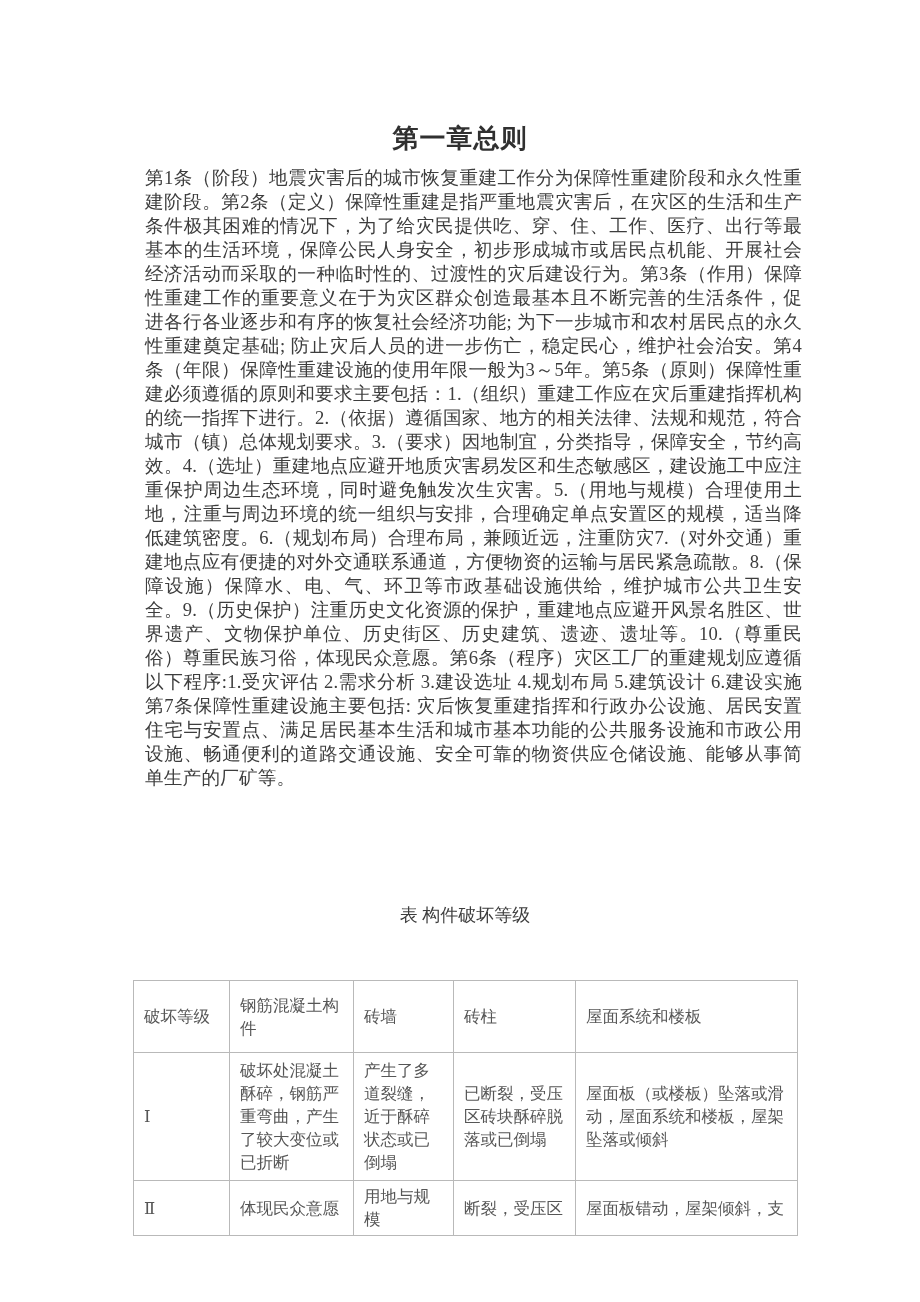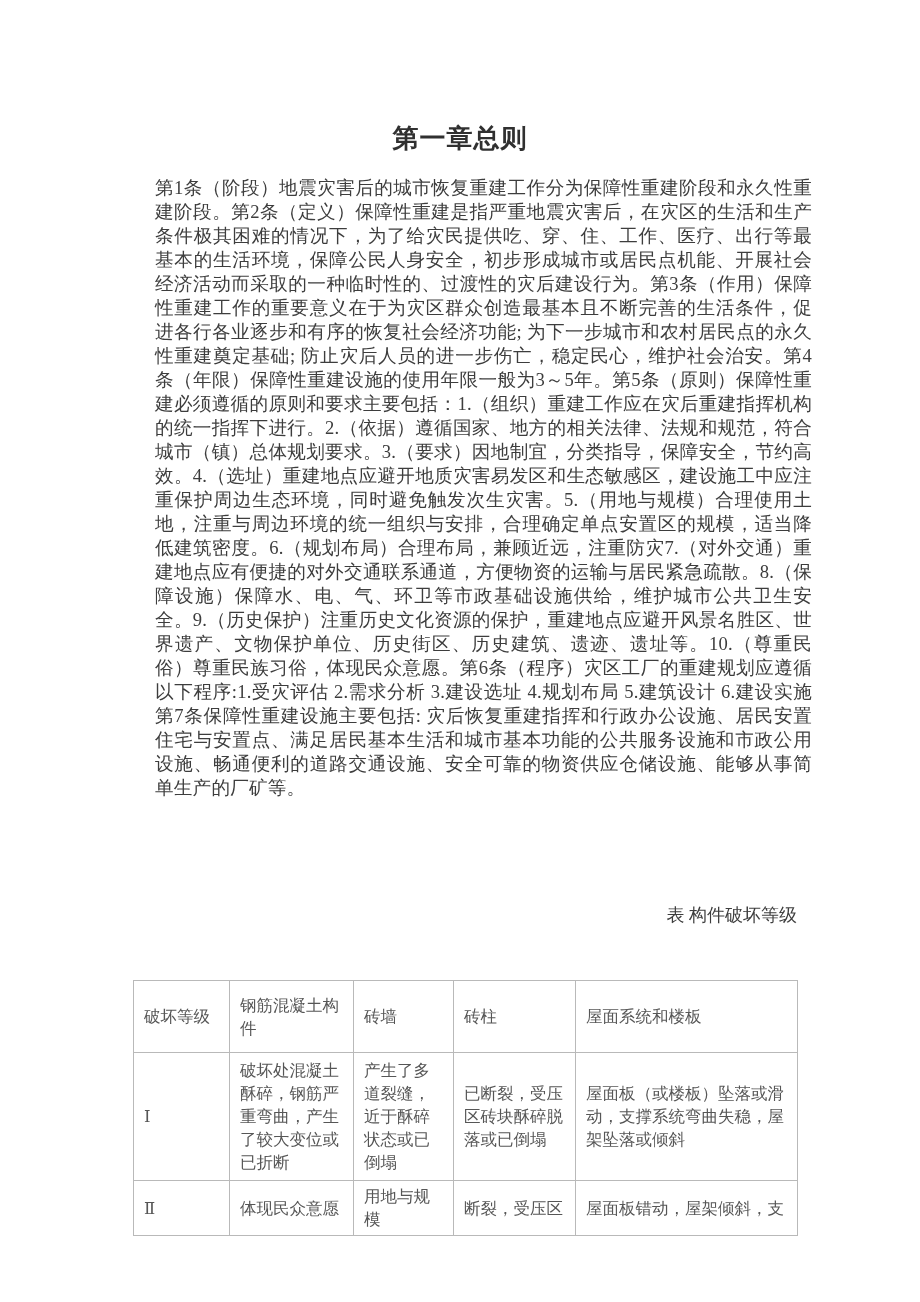--- a/index.html
+++ b/index.html
@@ -20,36 +20,36 @@
     font-weight: bold;
     color: #303030;
     margin: 0;
   }
   .ch1-title { top: 121px; font-size: 26px; letter-spacing: 1px; }
   .ch2-title { top: 772px; font-size: 22px; letter-spacing: 0.5px; }
   .body-para {
     position: absolute;
     left: 140px;
     width: 657px;
-    margin: 15px;
+    margin: 5px;
     text-align: justify;
     text-justify: inter-ideograph;
     font-size: 18.6px;
     letter-spacing: 0.2px;
     color: #3d3d3d;
   }
   .para1 { top: 161px; line-height: 24px; }
   .para2 { top: 812px; line-height: 38.5px; }
   .tbl-caption {
     position: absolute;
     top: 903px;
     left: 133px;
     width: 664px;
     margin: 0;
-    text-align: right;
+    text-align: center;
     font-size: 18px;
     font-weight: normal;
     color: #3d3d3d;
   }
   table.damage-table {
     position: absolute;
     top: 980px;
     left: 133px;
     width: 664px;
     border-collapse: collapse;
@@ -102,21 +102,21 @@
         <th>钢筋混凝土构件</th>
         <th>砖墙</th>
         <th>砖柱</th>
         <th>屋面系统和楼板</th>
       </tr>
       <tr class="row-one">
         <td>Ⅰ</td>
         <td>破坏处混凝土酥碎，钢筋严重弯曲，产生了较大变位或已折断</td>
         <td>产生了多道裂缝，近于酥碎状态或已倒塌</td>
         <td>已断裂，受压区砖块酥碎脱落或已倒塌</td>
-        <td>屋面板（或楼板）坠落或滑动，支撑系统弯曲失稳，屋架坠落或倾斜</td>
+        <td>屋面板（或楼板）坠落或滑动，屋面系统和楼板，屋架坠落或倾斜</td>
       </tr>
       <tr class="row-two">
         <td>Ⅱ</td>
         <td>体现民众意愿</td>
         <td>用地与规模</td>
         <td>断裂，受压区</td>
         <td>屋面板错动，屋架倾斜，支</td>
       </tr>
     </tbody>
   </table>

